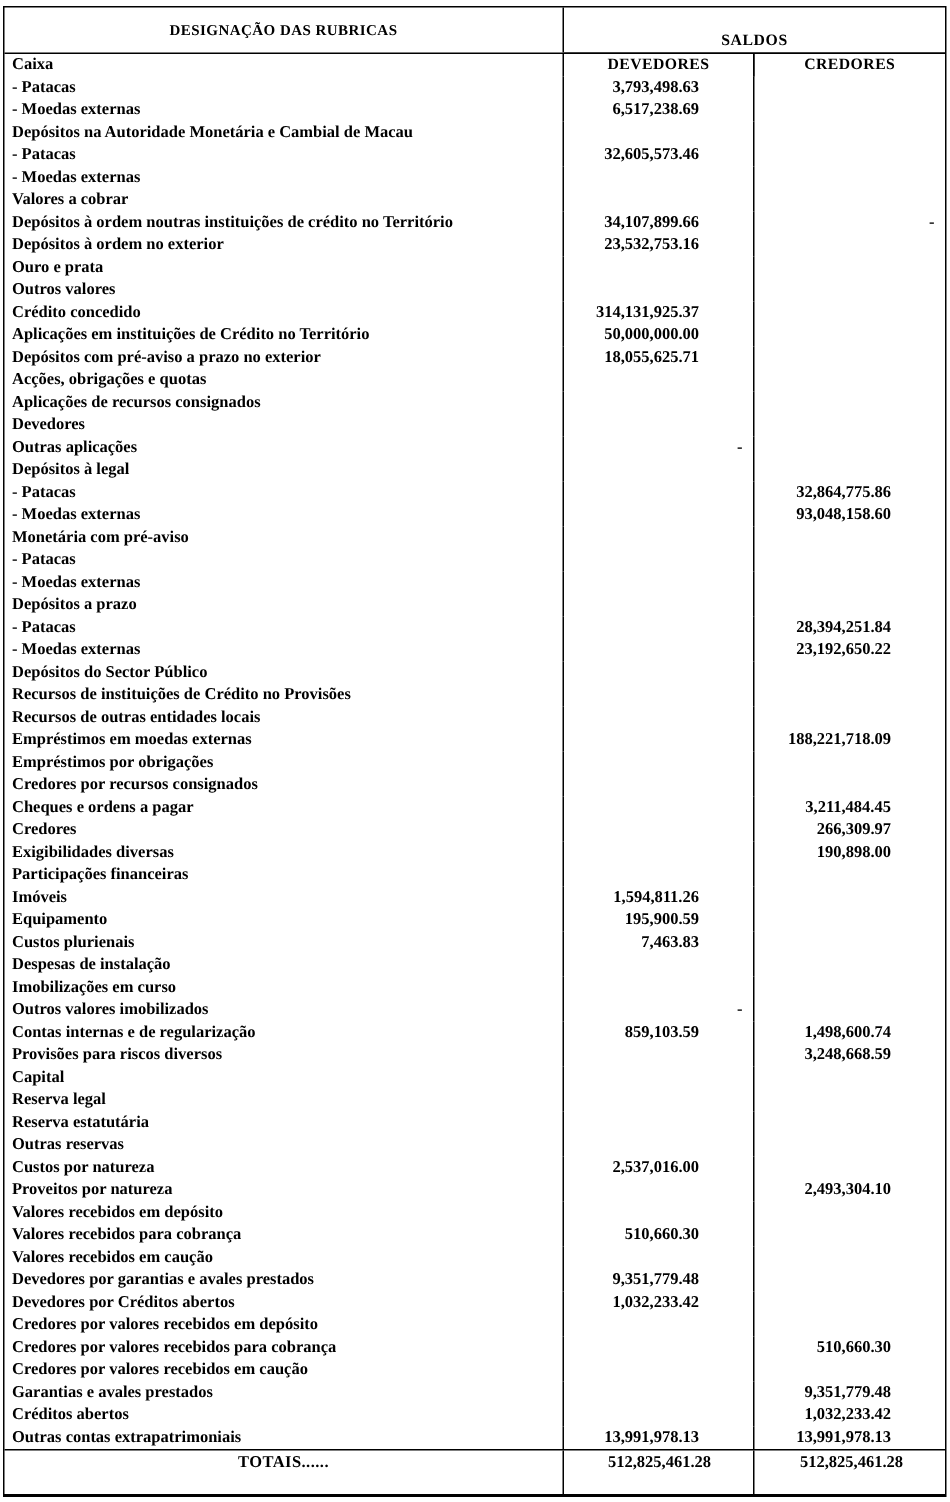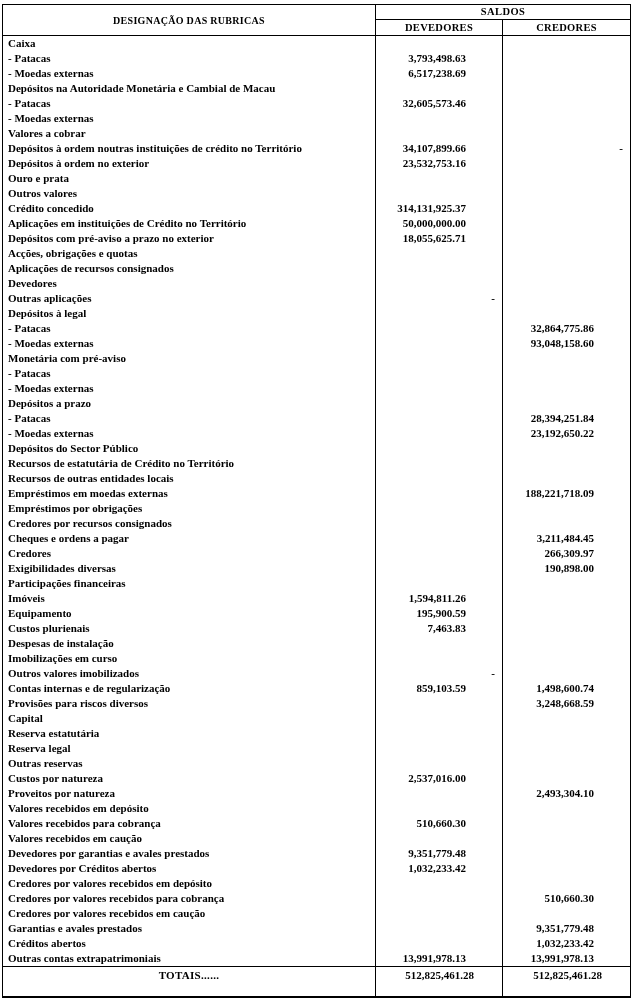--- a/index.html
+++ b/index.html
@@ -21,21 +21,21 @@
     background: #fff;
   }
   
   .thead { display: flex; border-bottom: 1px solid #000; height: 31px; }
   .th-label {
     width: 373px;
     border-right: 1px solid #000;
     display: flex; align-items: center; justify-content: center;
     font-weight: bold; font-size: 10px; letter-spacing: 0.3px;
   }
-  .th-right { flex: 1; display: flex; flex-direction: column; }
+  .th-right { flex: 1; display: flex; flex-direction: column; margin-top: 16px; }
   .th-saldos {
     height: 15px; border-bottom: 1px solid #000;
     text-align: center; font-weight: bold; font-size: 10.5px;
     line-height: 14px; letter-spacing: 0.4px;
   }
   .th-sub { flex: 1; display: flex; }
   .th-dev, .th-cred {
     width: 127px; text-align: center; font-weight: bold;
     font-size: 10.5px; line-height: 15px; letter-spacing: 0.3px;
   }
@@ -205,21 +205,21 @@
         <div class="c label">- Moedas externas</div>
         <div class="c num dev"></div>
         <div class="c num">23,192,650.22</div>
       </div>
       <div class="trow">
         <div class="c label">Depósitos do Sector Público</div>
         <div class="c num dev"></div>
         <div class="c num"></div>
       </div>
       <div class="trow">
-        <div class="c label">Recursos de estatutária de Crédito no Território</div>
+        <div class="c label">Recursos de instituições de Crédito no Provisões</div>
         <div class="c num dev"></div>
         <div class="c num"></div>
       </div>
       <div class="trow">
         <div class="c label">Recursos de outras entidades locais</div>
         <div class="c num dev"></div>
         <div class="c num"></div>
       </div>
       <div class="trow">
         <div class="c label">Empréstimos em moedas externas</div>
@@ -295,26 +295,26 @@
         <div class="c label">Provisões para riscos diversos</div>
         <div class="c num dev"></div>
         <div class="c num">3,248,668.59</div>
       </div>
       <div class="trow">
         <div class="c label">Capital</div>
         <div class="c num dev"></div>
         <div class="c num"></div>
       </div>
       <div class="trow">
+        <div class="c label">Reserva legal</div>
+        <div class="c num dev"></div>
+        <div class="c num"></div>
+      </div>
+      <div class="trow">
         <div class="c label">Reserva estatutária</div>
-        <div class="c num dev"></div>
-        <div class="c num"></div>
-      </div>
-      <div class="trow">
-        <div class="c label">Reserva legal</div>
         <div class="c num dev"></div>
         <div class="c num"></div>
       </div>
       <div class="trow">
         <div class="c label">Outras reservas</div>
         <div class="c num dev"></div>
         <div class="c num"></div>
       </div>
       <div class="trow">
         <div class="c label">Custos por natureza</div>

